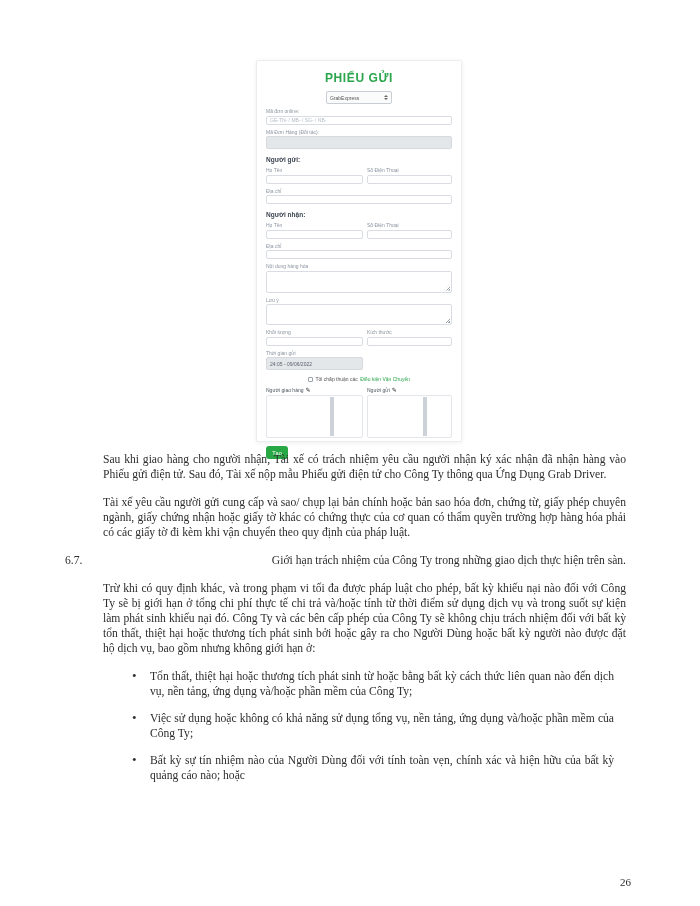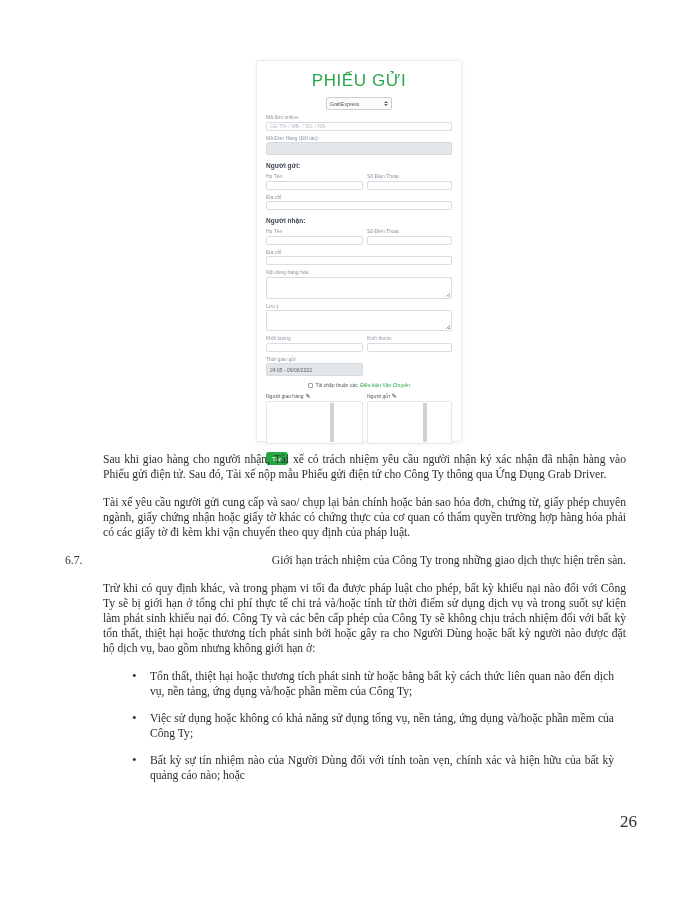--- a/index.html
+++ b/index.html
@@ -11,21 +11,21 @@
   
   .form-card{
     position:absolute; left:256px; top:60px; width:206px; height:382px;
     background:#ffffff; border:1px solid #ededed; border-radius:2px;
     box-shadow:0 1px 5px rgba(0,0,0,.07);
     padding:0 9px; box-sizing:border-box;
     font-family:"Liberation Sans", sans-serif;
   }
   .form-title{
     margin-top:10px; text-align:center; color:#2aa54c;
-    font-size:17px; font-weight:normal; letter-spacing:.6px;
+    font-size:12px; font-weight:bold; letter-spacing:.6px;
   }
   .select-row{display:flex; justify-content:center; margin-top:6px;}
   .service-select{
     width:58px; height:11px; border:1px solid #c9ced5; border-radius:2px;
     background:#fbfbfc; display:flex; align-items:center; justify-content:space-between;
     padding:0 3px; font-size:5px; color:#555; cursor:pointer;
   }
   .select-arrow{display:flex; flex-direction:column; gap:1px;}
   .select-arrow i{display:block; width:0; height:0; border-left:2px solid transparent; border-right:2px solid transparent;}
   .select-arrow .up{border-bottom:2.5px solid #666;}
@@ -78,21 +78,21 @@
     position:absolute; left:103px; top:452px; width:523px;
     font-size:11.6px; line-height:15px; color:#2d2d2d; text-align:justify;
   }
   .doc p{margin:0 0 13px 0;}
   .section-row{display:flex; margin:0 0 13px -38px;}
   .section-num{width:38px; flex:none;}
   .section-title{flex:1; text-align:right;}
   .doc ul{margin:12px; padding:0; list-style:none;}
   .doc li{position:relative; padding-left:35px; margin-bottom:12px;}
   .doc li::before{content:"\2022"; position:absolute; left:17px; top:-1px; font-size:13px;}
-  .page-num{position:absolute; left:620px; top:812px; font-size:17px; color:#2d2d2d;}
+  .page-num{position:absolute; left:620px; top:876px; font-size:11px; color:#2d2d2d;}
 </style>
 </head>
 <body>
 
 <div class="form-card">
   <div class="form-title">PHIẾU GỬI</div>
 
   <div class="select-row">
     <div class="service-select">
       <span>GrabExpress</span>

